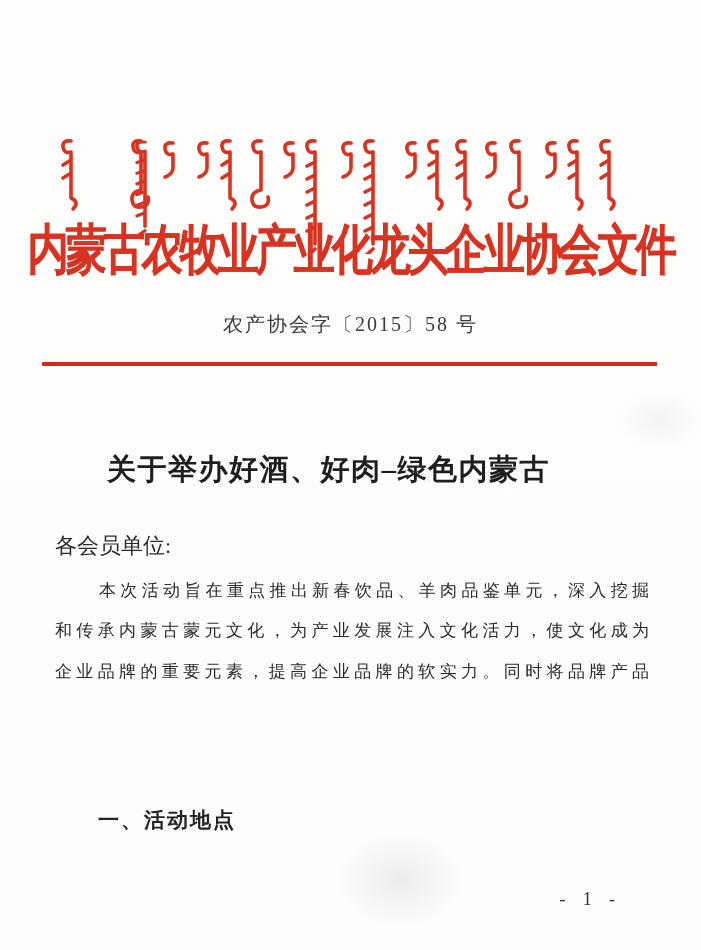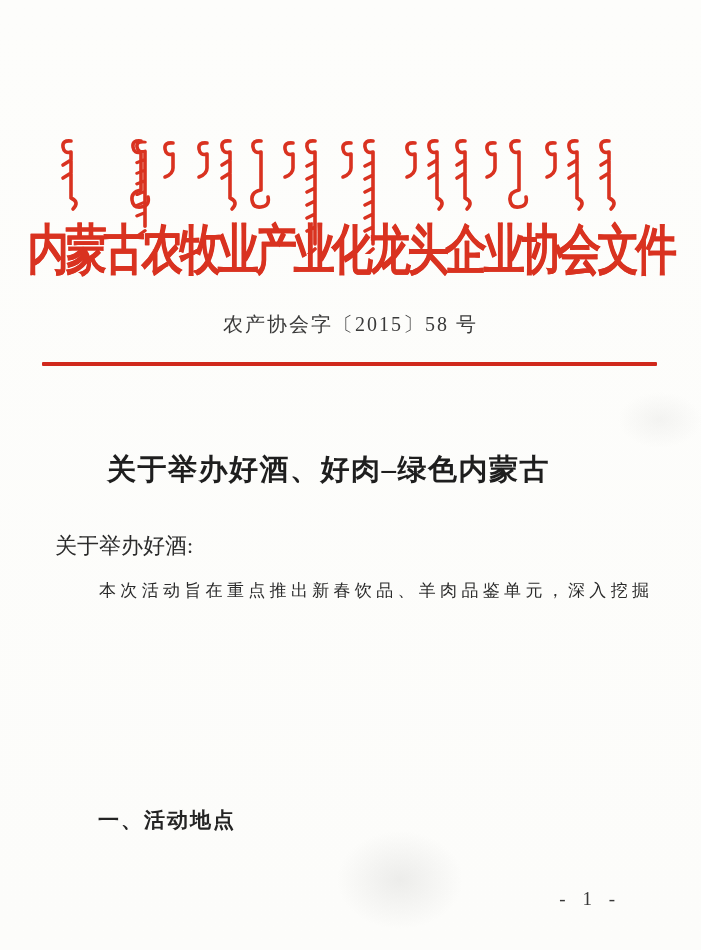--- a/index.html
+++ b/index.html
@@ -152,23 +152,25 @@
   <div class="org-title">内蒙古农牧业产业化龙头企业协会文件</div>
 
   <div class="doc-number">农产协会字〔2015〕58 号</div>
 
   <div class="red-rule"></div>
 
   <div class="notice-title">
     <div>关于举办好酒、好肉–绿色内蒙古</div>
   </div>
 
-  <div class="salutation">关于举办好酒:</div>
+  <div class="salutation">各会员单位:</div>
 
   <div class="paragraph">
     <div class="body-line first">本次活动旨在重点推出新春饮品、羊肉品鉴单元，深入挖掘</div>
+    <div class="body-line">和传承内蒙古蒙元文化，为产业发展注入文化活力，使文化成为</div>
+    <div class="body-line">企业品牌的重要元素，提高企业品牌的软实力。同时将品牌产品</div>
   </div>
 
   <div class="section-heading">一、活动地点</div>
 
   <div class="page-number">- 1 -</div>
 
 </div>
 
 </body></html>

